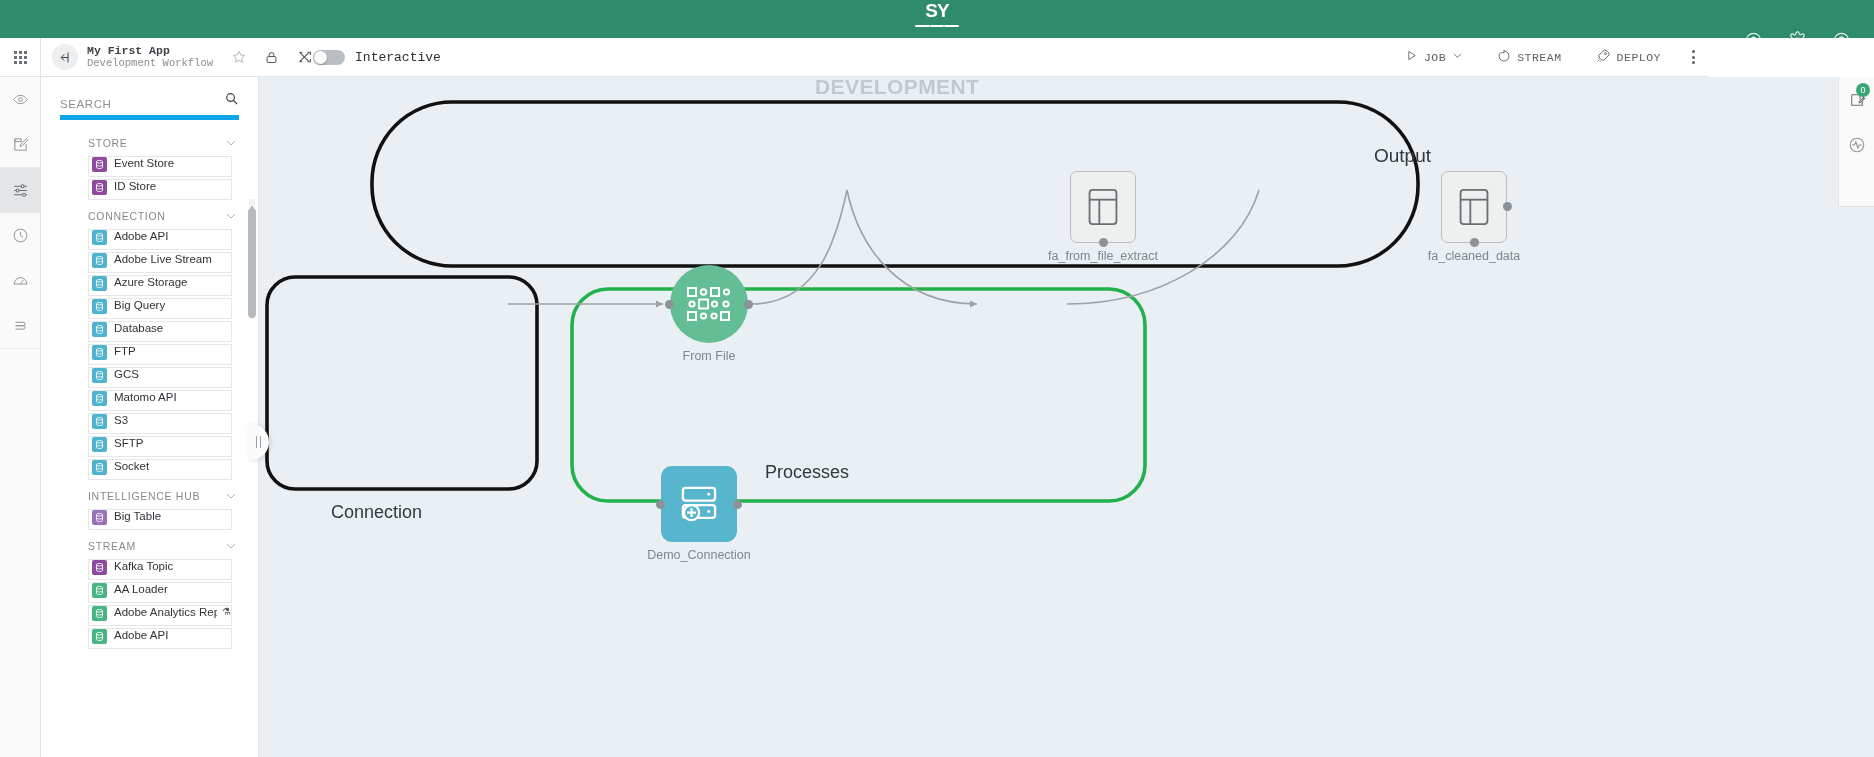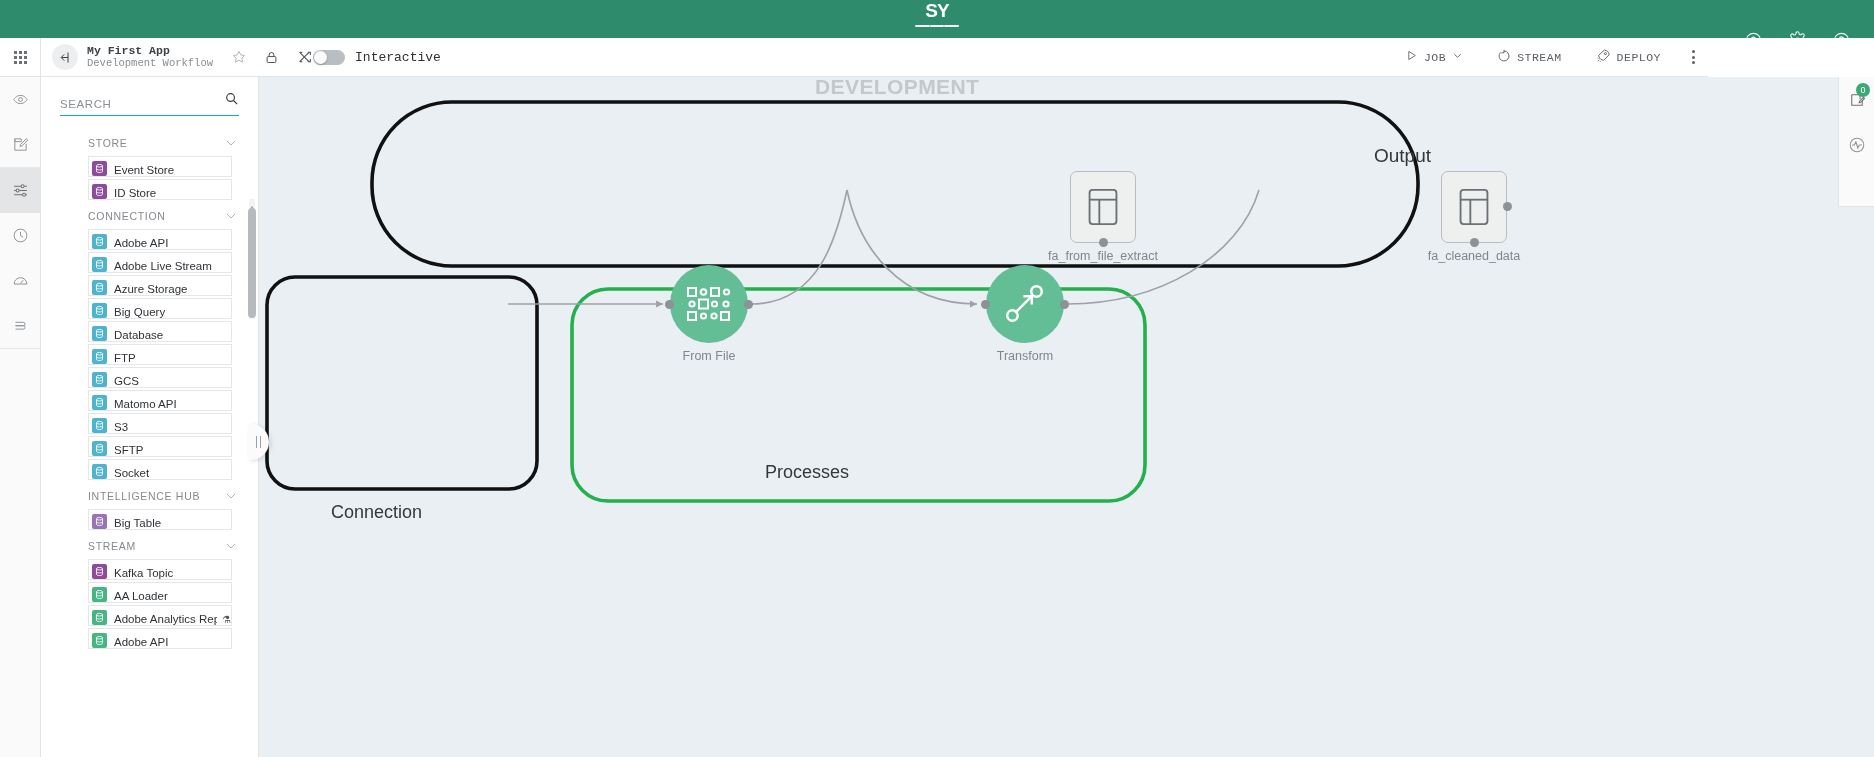--- a/index.html
+++ b/index.html
@@ -77,33 +77,33 @@
   }
   .rail-item.active { background: #e3e5e7; }
 
   
   .palette {
     position: absolute; left: 41px; top: 77px; width: 218px; height: 680px;
     background: #fff; border-right: 1px solid #e2e5e8; overflow: hidden;
   }
   .search-row {
     margin: 14px 19px 0 19px; display: flex; align-items: flex-end;
-    border-bottom: 1px solid #0ea5e9; padding-bottom: 5px;
+    border-bottom: 5px solid #0ea5e9; padding-bottom: 5px;
   }
   .search-row .sr-text { font-size: 11.5px; color: #8b9096; letter-spacing: .6px; flex: 1; }
   .palette-scroll { position: absolute; left: 0; top: 52px; right: 0; bottom: 0; overflow: hidden; }
   .group-head {
     display: flex; align-items: center; padding: 0 22px 0 47px; height: 27px;
     font-size: 10.5px; color: #85898e; letter-spacing: .7px; cursor: pointer;
   }
   .group-head .gh-label { flex: 1; }
   .chev { width: 10px; height: 6px; }
   .pal-item {
     margin: 0 26px 2px 47px; height: 21px; border: 1px solid #e4e6e8; background: #fff;
-    display: flex; align-items: flex-end; padding-left: 3px; cursor: pointer; font-size: 11.5px; color: #2f3337;
+    display: flex; align-items: flex-start; padding-left: 3px; cursor: pointer; font-size: 11.5px; color: #2f3337;
   }
   .pi-icon {
     width: 15px; height: 15px; border-radius: 2px; margin-right: 7px;
     display: flex; align-items: center; justify-content: center; flex: 0 0 auto;
   }
   .pi-label { white-space: nowrap; overflow: hidden; }
   .pi-beta { margin-left: 5px; font-size: 10px; color: #555; }
   .pal-scrollbar {
     position: absolute; left: 206px; top: 122px; width: 9px; height: 120px;
   }
@@ -612,20 +612,35 @@
           <rect x="4" y="4" width="22" height="28" rx="2.5"></rect>
           <path d="M4 12h22"></path>
             <path d="M12 12v20"></path>
         </svg>
       </div>
       <div class="port" style="left:62px; top:31px;"></div>
       <div class="port" style="left:28.5px; top:67px;"></div>
       <div class="node-label" style="top:78px;">fa_cleaned_data</div>
     </div>
 
+    <div class="node" style="left:402px; top:389px;">
+      <div class="node-square">
+        <svg width="46" height="46" viewBox="0 0 40 40" fill="none" stroke="#ffffff" stroke-width="2">
+          <rect x="6" y="6" width="28" height="11" rx="2.4"></rect>
+          <circle cx="28.5" cy="11.5" r="1.3" fill="#fff" stroke="none"></circle>
+          <rect x="6" y="21" width="28" height="11" rx="2.4"></rect>
+          <circle cx="28.5" cy="26.5" r="1.3" fill="#fff" stroke="none"></circle>
+          <circle cx="13.5" cy="27.5" r="6.6" fill="#57b5cd"></circle>
+          <path d="M13.5 23.6v7.8M9.6 27.5h7.8"></path>
+        </svg>
+      </div>
+      <div class="port" style="left:-5px; top:33.5px;"></div>
+      <div class="port" style="left:72px; top:33.5px;"></div>
+      <div class="node-label" style="top:82px;">Demo_Connection</div>
+    </div>
 
     <div class="node" style="left:411px; top:188px;">
       <div class="node-circle">
         <svg width="48" height="40" viewBox="0 0 48 40" fill="none">
           <rect x="3" y="4" width="8" height="8" fill="none" stroke="#fff" stroke-width="2"></rect>
           <circle cx="18.5" cy="8" r="2.8" fill="none" stroke="#fff" stroke-width="2"></circle>
           <rect x="26" y="4" width="8" height="8" fill="none" stroke="#fff" stroke-width="2"></rect>
           <circle cx="41.5" cy="8" r="2.6" fill="none" stroke="#fff" stroke-width="2"></circle>
           <circle cx="7" cy="20" r="2.6" fill="none" stroke="#fff" stroke-width="2"></circle>
           <rect x="14" y="15.5" width="9" height="9" fill="none" stroke="#fff" stroke-width="2"></rect>
@@ -635,33 +650,20 @@
           <circle cx="18.5" cy="32" r="2.6" fill="none" stroke="#fff" stroke-width="2"></circle>
           <circle cx="29" cy="32" r="2.6" fill="none" stroke="#fff" stroke-width="2"></circle>
           <rect x="36" y="28" width="8" height="8" fill="none" stroke="#fff" stroke-width="2"></rect>
         </svg>
       </div>
       <div class="port" style="left:-5px; top:34.5px;"></div>
       <div class="port" style="left:74px; top:34.5px;"></div>
       <div class="node-label" style="top:84px;">From File</div>
     </div>
 
-    <div class="node" style="left:727px; top:188px;">
-      <div class="node-circle">
-        <svg width="46" height="46" viewBox="0 0 44 44" fill="none" stroke="#ffffff" stroke-width="2.4">
-          <circle cx="33" cy="10" r="5"></circle>
-          <circle cx="10" cy="33" r="5"></circle>
-          <path d="M12.5 30.5L28 15"></path>
-          <path d="M20.5 14.5H28.5V22.5"></path>
-        </svg>
-      </div>
-      <div class="port" style="left:-5px; top:34.5px;"></div>
-      <div class="port" style="left:74px; top:34.5px;"></div>
-      <div class="node-label" style="top:84px;">Transform</div>
-    </div>
   </div>
 
   <div class="right-rail">
     <div class="rr-item">
       <svg width="18" height="18" viewBox="0 0 24 24" fill="none" stroke="#6b7075" stroke-width="1.4">
         <path d="M5 5h11v6"></path>
           <path d="M5 5v14h14v-6"></path>
         <path d="M20.6 8.4l-5.2 5.2-.5 2 2-.5 5.2-5.2z"></path>
       </svg>
       <div class="rr-badge">0</div>

